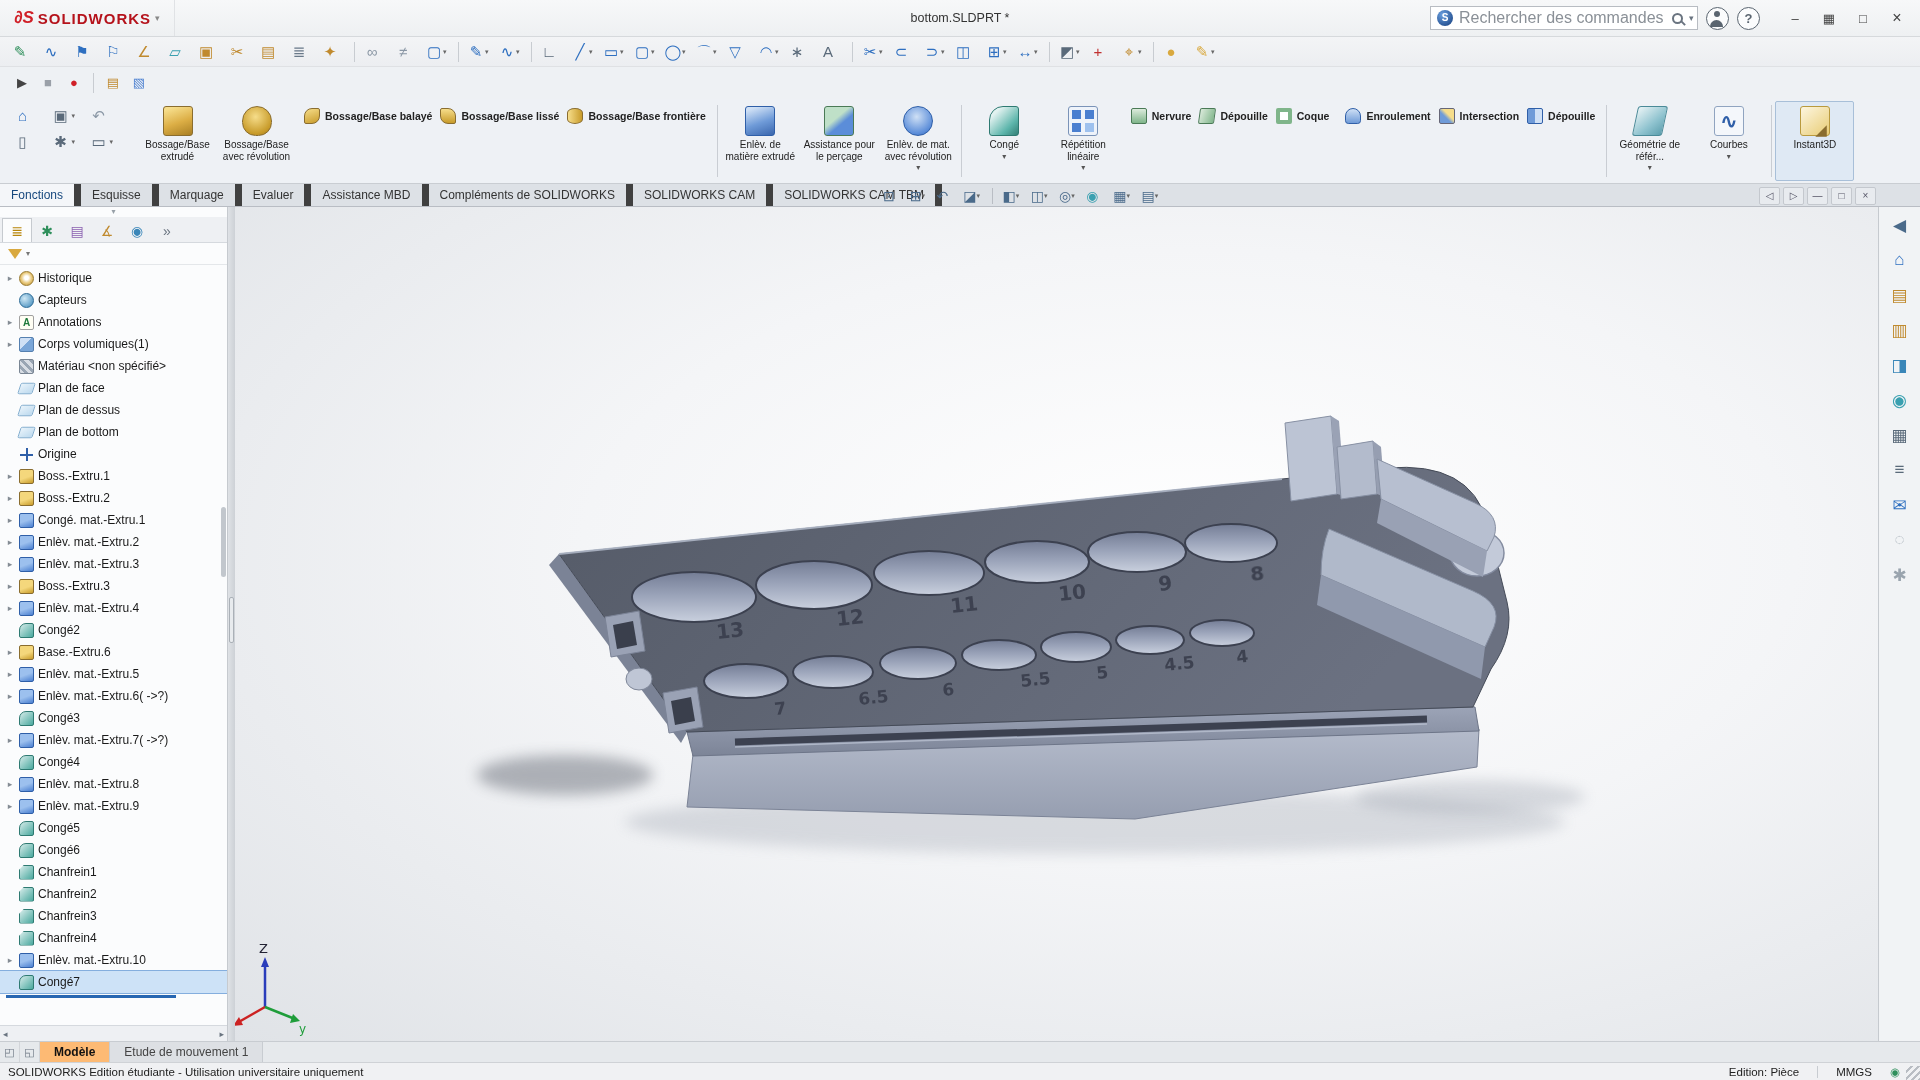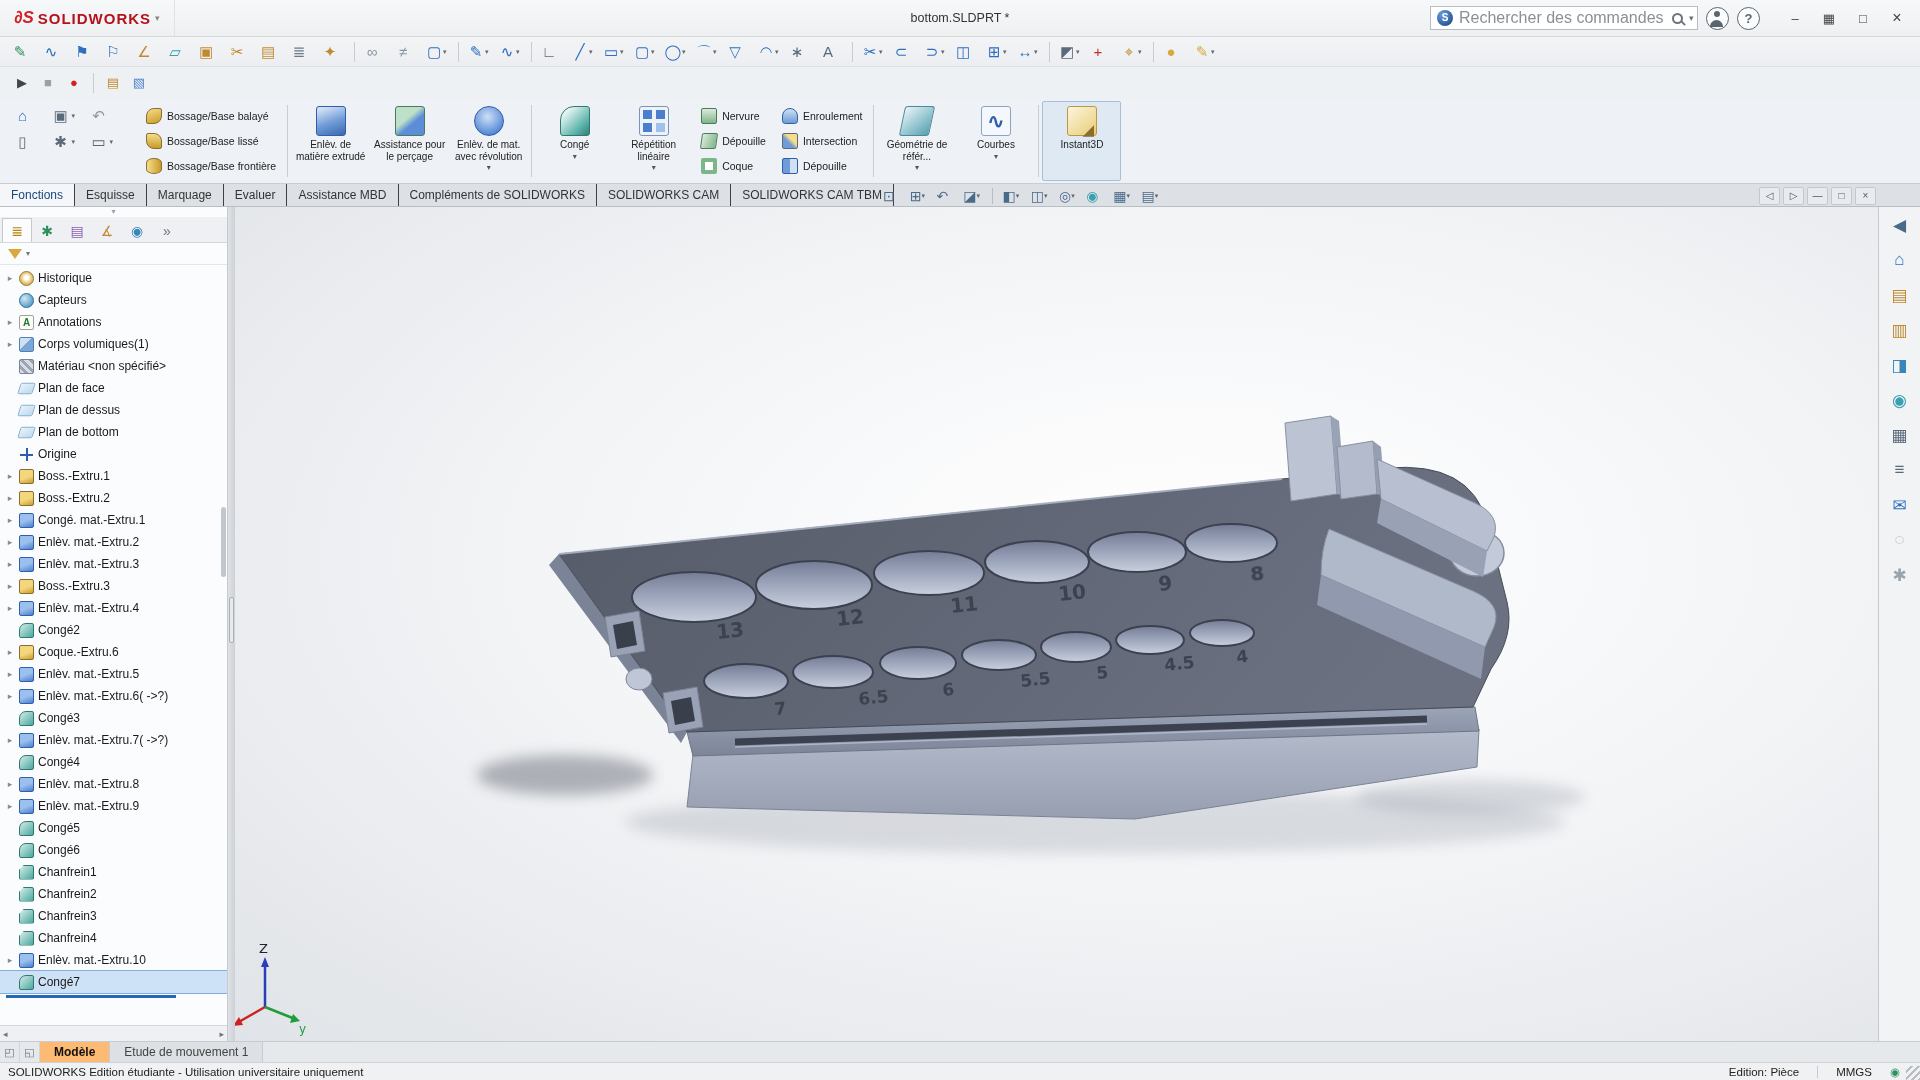--- a/index.html
+++ b/index.html
@@ -43,21 +43,21 @@
   #ribbon { position:absolute; left:0; top:99px; width:1920px; height:85px; background:#eef1f5; border-bottom:1px solid #c9cdd2; display:flex; align-items:stretch; padding:2px 4px 2px 138px; }
   #menu-cluster { position:absolute; left:8px; top:4px; width:120px; display:grid; grid-template-columns:repeat(3,38px); grid-auto-rows:26px; }
   .mbtn { display:flex; align-items:center; justify-content:center; gap:2px; }
   .rgroup { display:flex; align-items:stretch; }
   .rsep { width:1px; background:#c9cdd3; margin:4px 3px; }
   .rbtn { width:79px; display:flex; flex-direction:column; align-items:center; padding-top:4px; font-size:10px; line-height:11.5px; text-align:center; color:#222; border:1px solid transparent; border-radius:2px; }
   .rbtn.active { background:#dfe9f4; border-color:#a8bfd8; }
   .ri { width:30px; height:30px; border-radius:3px; position:relative; flex:0 0 30px; }
   .rlabel { margin-top:3px; max-height:35px; overflow:hidden; }
   .rcaret { font-size:8px; color:#555; height:10px; }
-  .rstack { display:flex; flex-direction:column; justify-content:flex-start; padding:2px 4px; }
+  .rstack { display:flex; flex-direction:row; justify-content:flex-start; padding:2px 4px;font-weight:bold; }
   .sbtn { display:flex; align-items:center; gap:5px; height:25px; font-size:10.5px; color:#222; padding:0 4px; white-space:nowrap; }
   .si { width:16px; height:16px; border-radius:2px; flex:0 0 16px; }
 
   .ri-boss-extrude { background:linear-gradient(160deg,#f6dd8a 10%,#dcae45 55%,#a97f24); border:1px solid #8a6d2f; }
   .ri-boss-revolve { background:radial-gradient(circle at 45% 35%,#f6dd8a,#c89b2a 70%,#92701f); border:1px solid #8a6d2f; border-radius:50% 50% 45% 45%; }
   .ri-cut-extrude { background:linear-gradient(160deg,#cfe0f5 10%,#6f9bd8 55%,#3a66ad); border:1px solid #2f5fa8; }
   .ri-hole-wizard { background:linear-gradient(140deg,#bfe0c8 40%,#5b8dd9 60%); border:1px solid #4a7a56; }
   .ri-cut-revolve { background:radial-gradient(circle at 45% 35%,#cfe0f5,#5b8dd9 70%,#2f5fa8); border:1px solid #2f5fa8; border-radius:50%; }
   .ri-fillet { background:linear-gradient(135deg,#e2f2f0 20%,#5cb5ab 70%,#337f76); border:1px solid #2e7a72; border-radius:14px 3px 3px 3px; }
   .ri-pattern { background-color:#eef3fa; border:1px solid #7a93b8; background-image:linear-gradient(#4a7fd0,#4a7fd0),linear-gradient(#4a7fd0,#4a7fd0),linear-gradient(#4a7fd0,#4a7fd0),linear-gradient(#9ec1ee,#9ec1ee); background-size:9px 9px; background-position:3px 3px,16px 3px,3px 16px,16px 16px; background-repeat:no-repeat; }
@@ -75,21 +75,21 @@
   .si-cut-boundary { background:linear-gradient(90deg,#cfe0f5,#5b8dd9); border:1px solid #2f5fa8; border-radius:50%/30%; }
   .si-rib { background:linear-gradient(#dcebdc,#7fb58a); border:1px solid #4a7a56; }
   .si-draft { background:linear-gradient(105deg,#dcebdc,#7fb58a); border:1px solid #4a7a56; transform:skewX(-8deg); }
   .si-shell { background:#fff; border:4px solid #7fb58a; }
   .si-wrap { background:linear-gradient(#cfe0f5,#6f9bd8); border:1px solid #2f5fa8; border-radius:50% 50% 20% 20%; }
   .si-intersect { background:linear-gradient(45deg,#6f9bd8 40%,#f6dd8a 60%); border:1px solid #667; }
   .si-mirror { background:linear-gradient(90deg,#6f9bd8 47%,#fff 50%,#cfe0f5 53%); border:1px solid #2f5fa8; }
 
   
   #cmtabs { position:absolute; left:0; top:184px; width:1920px; height:23px; background:#dde1e6; border-bottom:1px solid #b9bdc4; display:flex; align-items:stretch; }
-  .cmtab { padding:3px 11px 4px; font-size:12px; color:#333; background:#dde1e6; border-right:1px solid #404040; display:flex; align-items:center; }
+  .cmtab { padding:3px 11px 4px; font-size:12px; color:#333; background:#dde1e6; border-right:7px solid #404040; display:flex; align-items:center; }
   .cmtab.active { background:#f4f6f9; color:#17487e; }
   #headsup { position:absolute; left:880px; top:184px; height:23px; display:flex; align-items:center; gap:2px; }
   .hubtn { display:flex; align-items:center; padding:0 3px; height:21px; }
   .hug { font-size:14px; }
   .huc { font-size:7px; color:#666; width:7px; }
   .husep { width:1px; height:16px; background:#b9bdc4; margin:0 4px; }
   #doc-controls { position:absolute; right:44px; top:184px; height:23px; display:flex; align-items:center; gap:3px; }
   .dcbtn { width:21px; height:18px; display:flex; align-items:center; justify-content:center; font-size:10px; color:#556; background:#e8ebef; border:1px solid #c4c8ce; border-radius:2px; }
 
   
@@ -437,20 +437,34 @@
         <span class="qg" style="color: rgb(90, 106, 122);">✱</span>
         <span class="qc">▾</span>
       </span>
 
       <span class="mbtn">
         <span class="qg" style="color: rgb(90, 106, 122);">▭</span>
         <span class="qc">▾</span>
       </span>
     </div>
 
+  <div class="rgroup">
+
+      <div class="rbtn">
+        <span class="ri ri-boss-extrude"></span>
+        <span class="rlabel">Bossage/Base extrudé</span>
+        <span class="rcaret"></span>
+      </div>
+
+      <div class="rbtn">
+        <span class="ri ri-boss-revolve"></span>
+        <span class="rlabel">Bossage/Base avec révolution</span>
+        <span class="rcaret"></span>
+      </div>
+    </div>
   <div class="rstack">
 
       <div class="sbtn">
         <span class="si si-sweep"></span>
         <span>Bossage/Base balayé</span>
       </div>
 
       <div class="sbtn">
         <span class="si si-loft"></span>
         <span>Bossage/Base lissé</span>
@@ -800,21 +814,21 @@
 
         <div class="trow">
           <span class="tarr"></span>
           <span class="ti ti-fillet"></span>
           <span class="tlabel">Congé2</span>
         </div>
 
         <div class="trow">
           <span class="tarr">▸</span>
           <span class="ti ti-boss"></span>
-          <span class="tlabel">Coque.-Extru.6</span>
+          <span class="tlabel">Base.-Extru.6</span>
         </div>
 
         <div class="trow">
           <span class="tarr">▸</span>
           <span class="ti ti-cut"></span>
           <span class="tlabel">Enlèv. mat.-Extru.5</span>
         </div>
 
         <div class="trow">
           <span class="tarr">▸</span>

